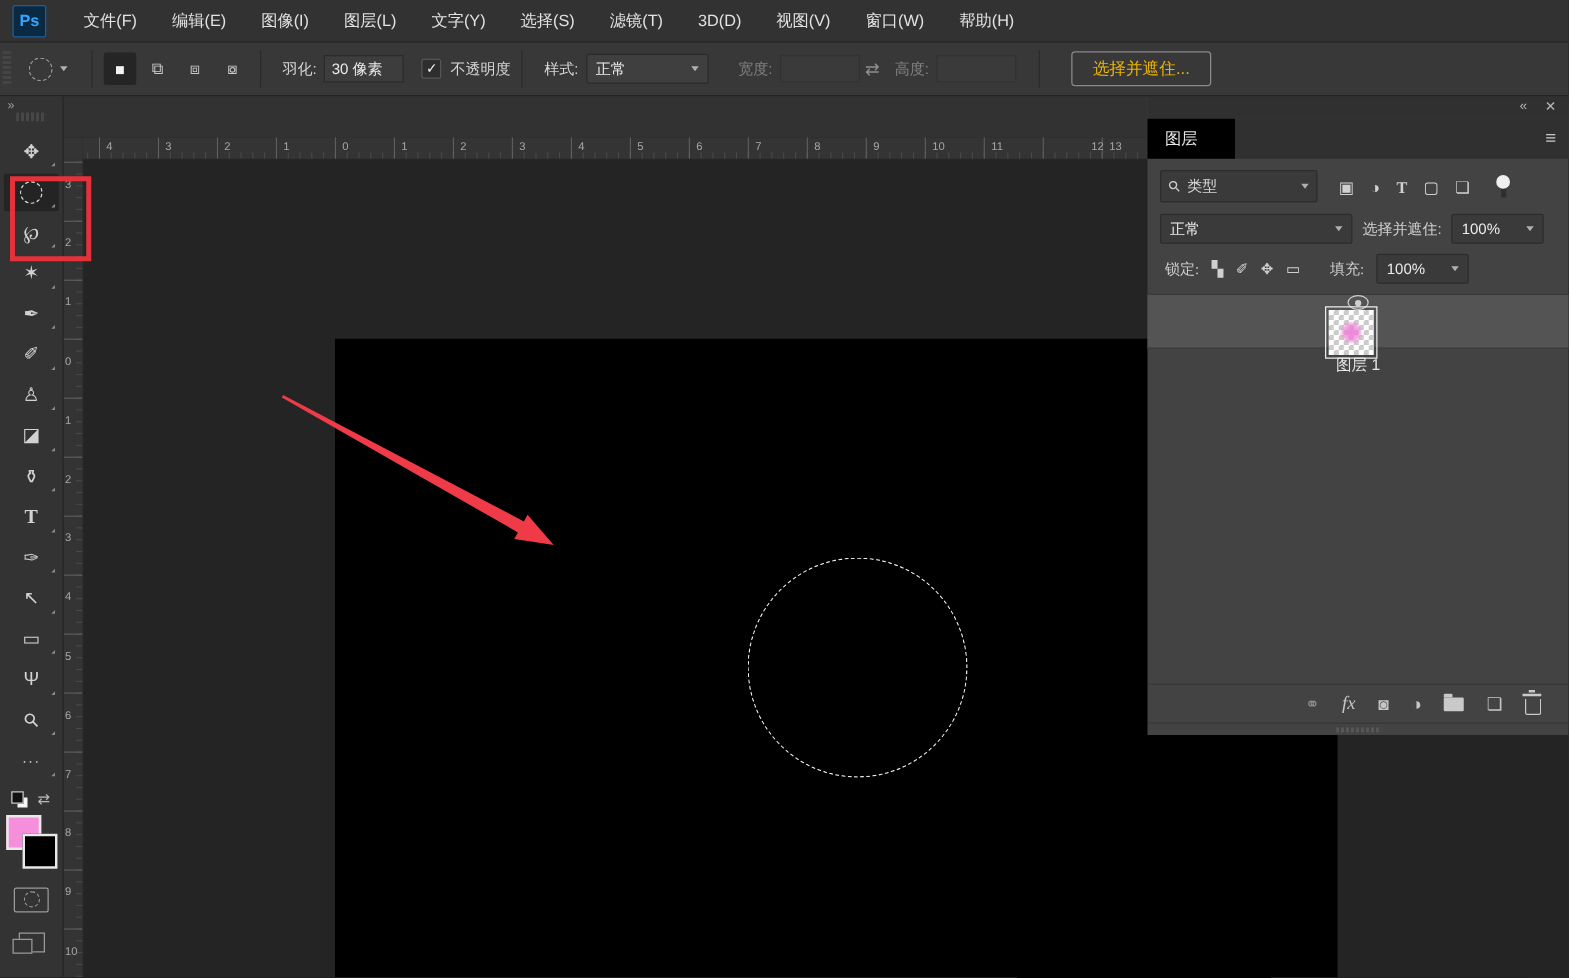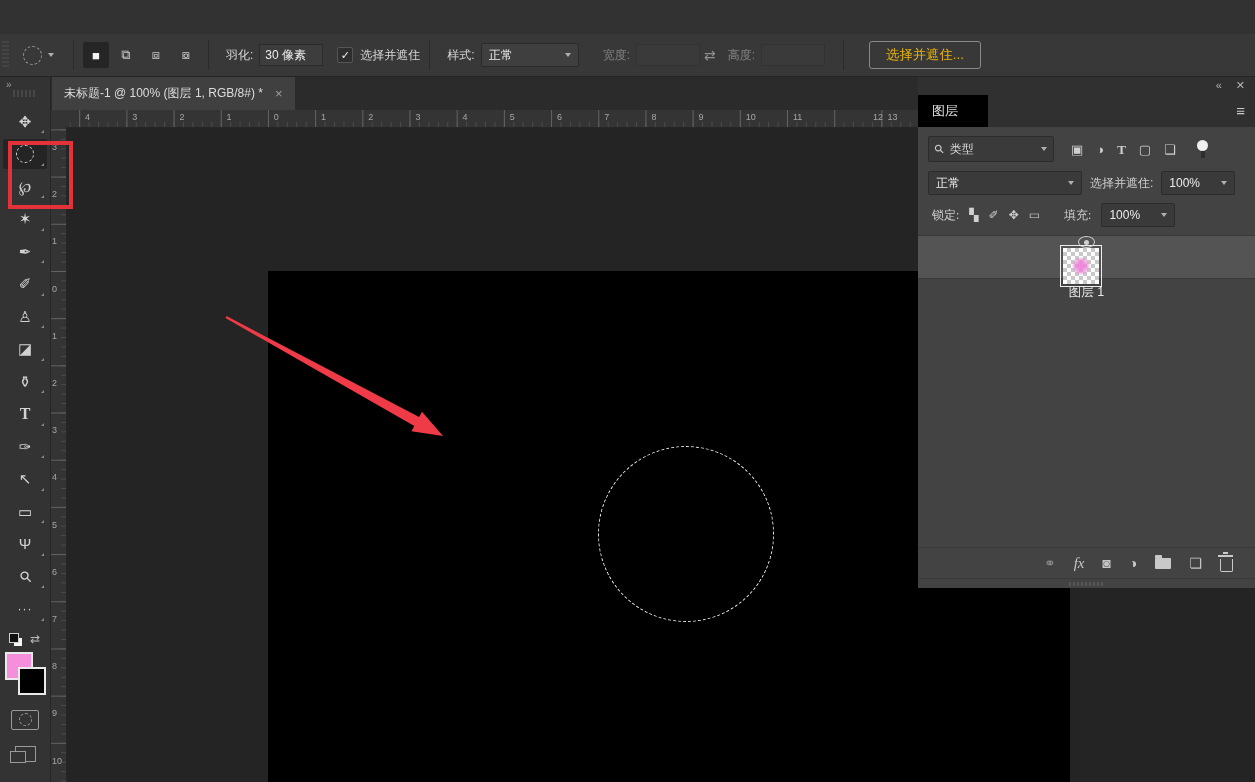--- a/index.html
+++ b/index.html
@@ -143,20 +143,37 @@
   .icon-delete-layer-icon::after{content:"";position:absolute;top:-7px;left:2px;width:5px;height:2px;background:#c9c9c9;}
   .panel-grip{position:absolute;left:0;right:0;bottom:0;height:9px;border-top:1px solid #393939;}
   .panel-grip::after{content:"";position:absolute;left:50%;top:3px;width:36px;height:4px;margin-left:-18px;
     background:repeating-linear-gradient(90deg,#565656 0 2px,transparent 2px 4px);}
 </style>
 </head>
 <body>
 
 <div id="app">
 
+  <div class="menubar">
+    <div class="ps-logo">Ps</div>
+    <div style="display:flex">
+
+    <span class="menu-item">文件(F)</span>
+        <span class="menu-item">编辑(E)</span>
+        <span class="menu-item">图像(I)</span>
+        <span class="menu-item">图层(L)</span>
+        <span class="menu-item">文字(Y)</span>
+        <span class="menu-item">选择(S)</span>
+        <span class="menu-item">滤镜(T)</span>
+        <span class="menu-item">3D(D)</span>
+        <span class="menu-item">视图(V)</span>
+        <span class="menu-item">窗口(W)</span>
+        <span class="menu-item">帮助(H)</span>
+      </div>
+  </div>
 
   <div class="optionsbar">
     <div class="obar-grip"></div>
     <div class="tool-preset">
       <span class="preset-circle"></span>
       <span class="caret"></span>
     </div>
     <div class="osep"></div>
     <div class="sel-modes">
 
@@ -170,42 +187,36 @@
           <span class="auto-icon icon-subtract-from-selection">⧈</span>
         </div>
         <div class="sel-mode">
           <span class="auto-icon icon-intersect-selection">⧇</span>
         </div>
       </div>
     <div class="osep"></div>
     <span class="olabel">羽化:</span>
     <input class="num-input" readonly="" value="30 像素" style="">
     <span class="checkbox">✓</span>
-    <span>选择并遮住</span>
+    <span>不透明度</span>
     <div class="osep"></div>
     <span class="olabel">样式:</span>
     <div class="oselect style-select">
       <span>正常</span>
       <span class="caret"></span>
     </div>
     <span class="olabel dim" style="margin-left:24px">宽度:</span>
     <input class="num-input dim-input" disabled="" style="">
     <span class="swap-glyph">⇄</span>
     <span class="olabel dim">高度:</span>
     <input class="num-input dim-input" disabled="" style="">
     <div class="osep" style="margin-left:18px"></div>
     <button class="sam-button">选择并遮住...</button>
   </div>
 
-  <div class="tabbar">
-    <div class="doc-tab">
-      <span>未标题-1 @ 100% (图层 1, RGB/8#) *</span>
-      <span class="tab-close">×</span>
-    </div>
-  </div>
 
   <div class="viewport">
     <div class="ruler-corner"></div>
     <div class="hruler">
       <div class="rnums">
 
       <span class="rnum" style="left: 19px;">4</span>
           <span class="rnum" style="left: 66.2px;">3</span>
           <span class="rnum" style="left: 113.4px;">2</span>
           <span class="rnum" style="left: 160.6px;">1</span>

